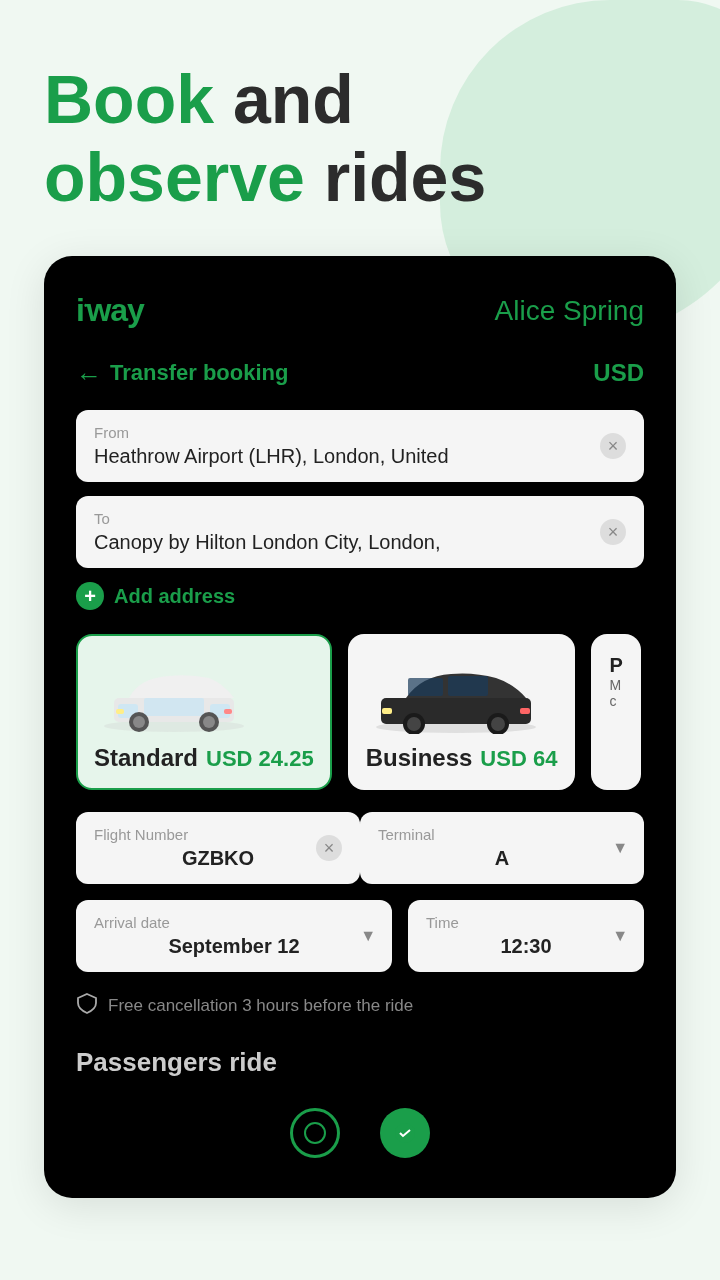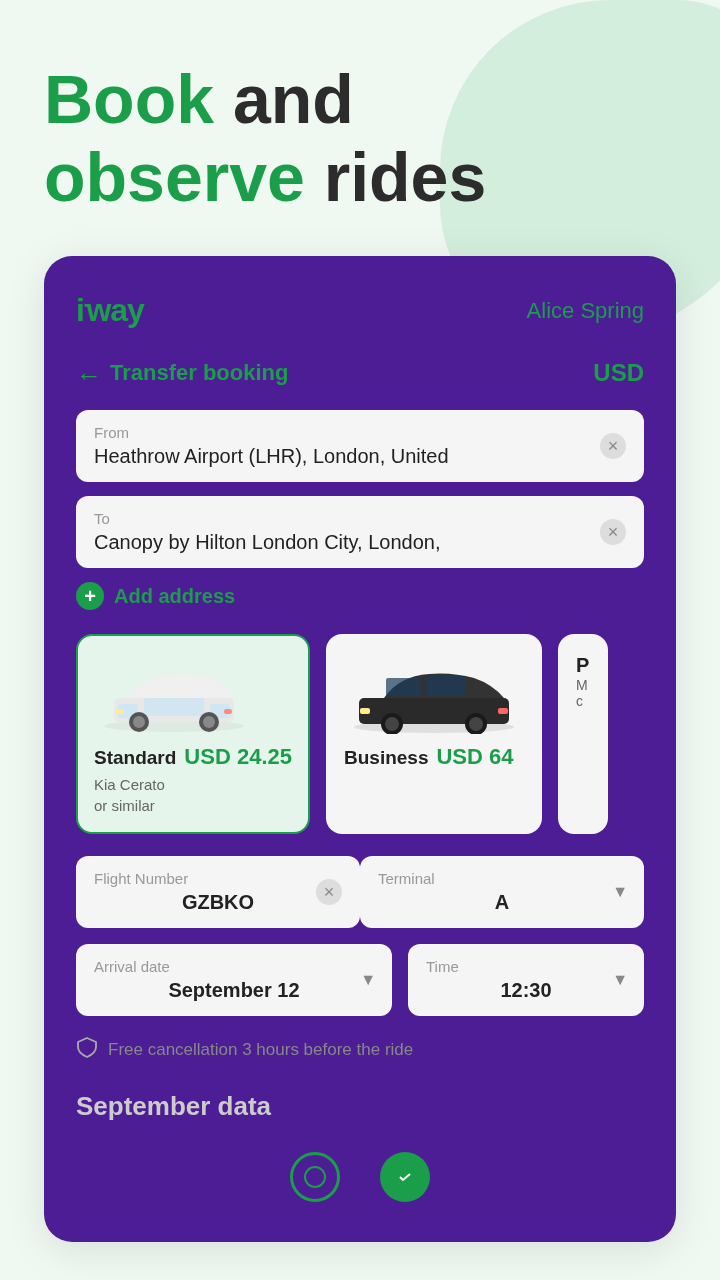--- a/index.html
+++ b/index.html
@@ -36,41 +36,41 @@
       font-size: 68px;
       font-weight: 800;
       line-height: 1.15;
       margin-bottom: 40px;
     }
     .hero-title .green { color: #1a9e4a; }
     .hero-title .dark { color: #2c2c2c; text-align: right; }
 
     
     .card {
-      background: #4c1d95;
+      background: #000000;
       border-radius: 28px;
       padding: 36px 32px 40px 32px;
       box-shadow: 0 8px 40px rgba(0,0,0,0.10);
     }
 
     
     .card-header {
       display: flex;
       align-items: center;
       justify-content: space-between;
       margin-bottom: 28px;
     }
     .logo {
       font-size: 32px;
       font-weight: 800;
       color: #1a9e4a;
       letter-spacing: -1px;
     }
     .user-name {
-      font-size: 22px;
+      font-size: 28px;
       color: #1a9e4a;
       font-weight: 500;
     }
 
     
     .nav-row {
       display: flex;
       align-items: center;
       justify-content: space-between;
       margin-bottom: 22px;
@@ -180,21 +180,21 @@
     .vehicle-card.unselected {
       background: #f5f5f5;
       border: 2px solid transparent;
     }
     .vehicle-card.partial {
       background: #f5f5f5;
       border: 2px solid transparent;
       min-width: 70px;
     }
     .vehicle-type {
-      font-size: 19px;
+      font-size: 24px;
       font-weight: 700;
       color: #222;
     }
     .vehicle-price {
       color: #1a9e4a;
       font-size: 22px;
       font-weight: 700;
     }
     .vehicle-model {
       font-size: 15px;
@@ -380,24 +380,20 @@
             <circle cx="115" cy="68" r="10" fill="#555"></circle>
             <circle cx="115" cy="68" r="6" fill="#888"></circle>
             <rect x="22" y="55" width="8" height="5" rx="2" fill="#ffee88"></rect>
             <rect x="130" y="55" width="8" height="5" rx="2" fill="#ff8888"></rect>
           </svg>
         </div>
         <div class="type-price-row">
           <span class="vehicle-type">Standard</span>
           <span class="vehicle-price">USD 24.25</span>
         </div>
-        <div class="vehicle-model">
-          <span>Kia Cerato</span><br>
-          <span>or similar</span>
-        </div>
       </div>
 
       <div class="vehicle-card unselected">
         <div style="width:180px;height:80px;margin-bottom:10px;">
           <svg viewBox="0 0 180 80" width="180" height="80">
 
             <ellipse cx="90" cy="73" rx="80" ry="6" fill="#888" opacity="0.2"></ellipse>
             <rect x="15" y="44" width="150" height="26" rx="5" fill="#2a2a2a"></rect>
             <path d="M40 44 Q55 22 85 20 Q108 18 130 24 Q148 30 160 44Z" fill="#333"></path>
             <rect x="42" y="24" width="35" height="18" rx="2" fill="#1a3a5a" opacity="0.7"></rect>
@@ -452,21 +448,21 @@
 
     <div class="cancel-note">
       <span class="shield-icon">
         <svg width="22" height="22" viewBox="0 0 22 22">
           <path d="M11 2 L20 6 L20 11 Q20 17 11 21 Q2 17 2 11 L2 6 Z" fill="none" stroke="#aaa" stroke-width="1.8"></path>
         </svg>
       </span>
       <span>Free cancellation 3 hours before the ride</span>
     </div>
 
-    <div class="passengers-title">September data</div>
+    <div class="passengers-title">Passengers ride</div>
 
     <div class="bottom-hint">
       <div class="bottom-dot green-outline">
         <svg width="24" height="24" viewBox="0 0 24 24">
           <circle cx="12" cy="12" r="10" fill="none" stroke="#1a9e4a" stroke-width="2"></circle>
         </svg>
       </div>
       <div class="bottom-dot green-filled">
         <svg width="24" height="24" viewBox="0 0 24 24">
           <circle cx="12" cy="12" r="10" fill="#1a9e4a"></circle>

